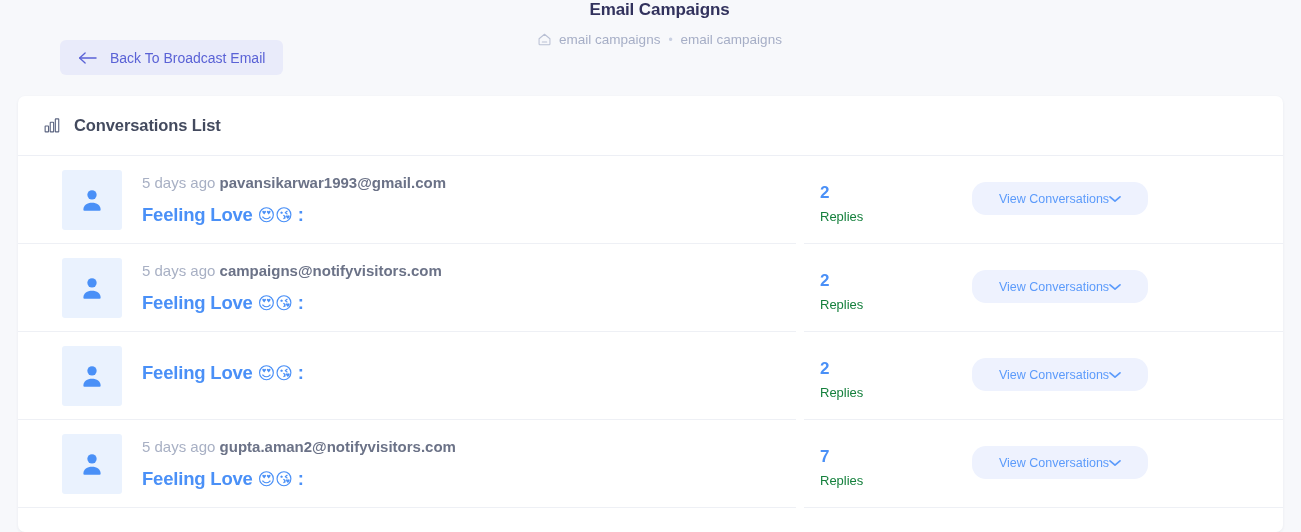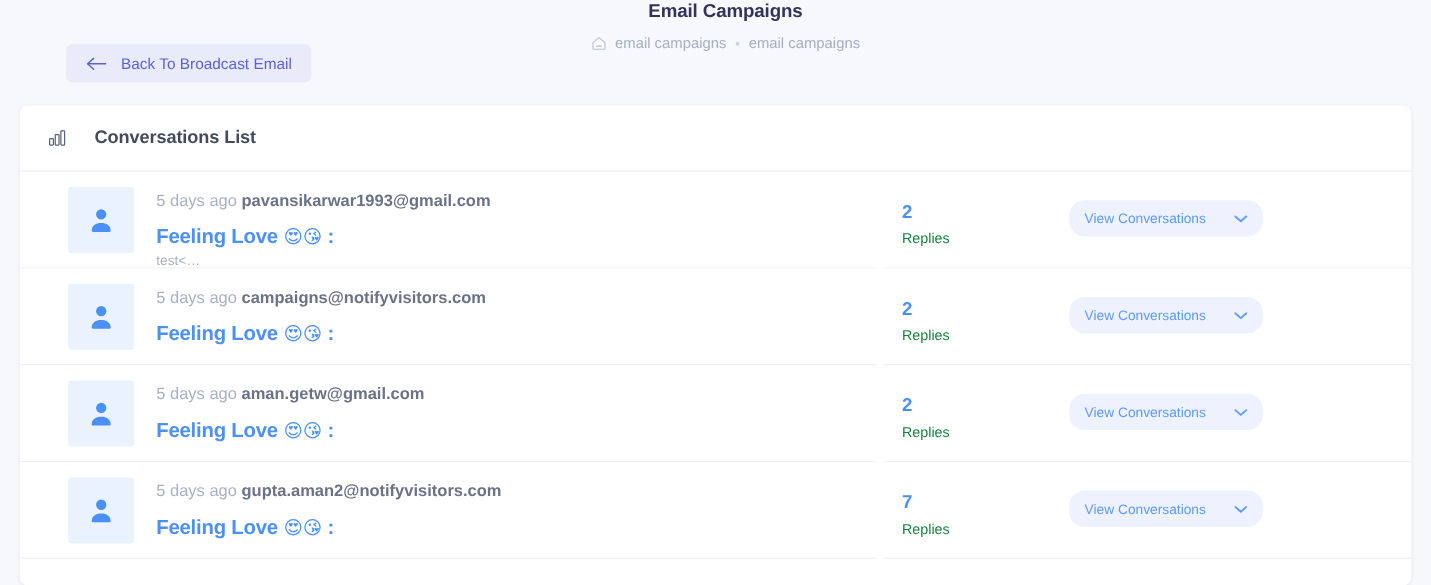--- a/index.html
+++ b/index.html
@@ -100,21 +100,20 @@
   }
 
   .card-header .chart-icon { display: flex; align-items: center; }
   .card-header .chart-icon svg { display: block; }
 
   .card-title {
     font-size: 16.5px;
     font-weight: 600;
     color: #434a5e;
     letter-spacing: -0.1px;
-    margin-left: 12px;
   }
 
   
   .conv-list { position: relative; }
 
   .conv-row {
     display: flex;
     align-items: flex-start;
     height: 88px;
     position: relative;
@@ -205,21 +204,21 @@
   }
 
   .action-col {
     flex: 1 1 auto;
     padding-top: 26px;
   }
 
   .view-btn {
     display: flex;
     align-items: center;
-    justify-content: space-between;
+    justify-content: center;
     width: 176px;
     height: 33px;
     padding: 0 14px;
     background: #eef2fe;
     border: none;
     border-radius: 14px;
     font-family: inherit;
     font-size: 12.5px;
     color: #5c9bfb;
     cursor: pointer;
@@ -282,21 +281,20 @@
       <div class="conv-main">
         <div class="meta-line">
           <span>5 days ago</span>
           <span class="email">pavansikarwar1993@gmail.com</span>
         </div>
         <div class="subject-line">
           <span>Feeling Love</span>
           <span class="emoji">😍😘</span>
           <span class="colon">:</span>
         </div>
-        <div class="preview-line">test&lt;…</div>
       </div>
       <div class="replies-col">
         <div class="replies-count">2</div>
         <div class="replies-label">Replies</div>
       </div>
       <div class="action-col">
         <button class="view-btn">
           <span>View Conversations</span>
           <span class="chev">
             <svg width="12" height="8" viewBox="0 0 12 8" fill="none" stroke="#5c9bfb" stroke-width="1.7" stroke-linecap="round" stroke-linejoin="round">
@@ -346,24 +344,20 @@
     </div>
 
     <div class="conv-row">
       <div class="avatar">
         <svg width="28" height="28" viewBox="0 0 24 24" fill="#4a90f7">
           <circle cx="12" cy="7.6" r="4"></circle>
           <path d="M4.6 20.4c0-4 3.3-6 7.4-6s7.4 2 7.4 6a.9.9 0 0 1-.9.9H5.5a.9.9 0 0 1-.9-.9z"></path>
         </svg>
       </div>
       <div class="conv-main">
-        <div class="meta-line">
-          <span>5 days ago</span>
-          <span class="email">aman.getw@gmail.com</span>
-        </div>
         <div class="subject-line">
           <span>Feeling Love</span>
           <span class="emoji">😍😘</span>
           <span class="colon">:</span>
         </div>
         <div class="preview-line"></div>
       </div>
       <div class="replies-col">
         <div class="replies-count">2</div>
         <div class="replies-label">Replies</div>

